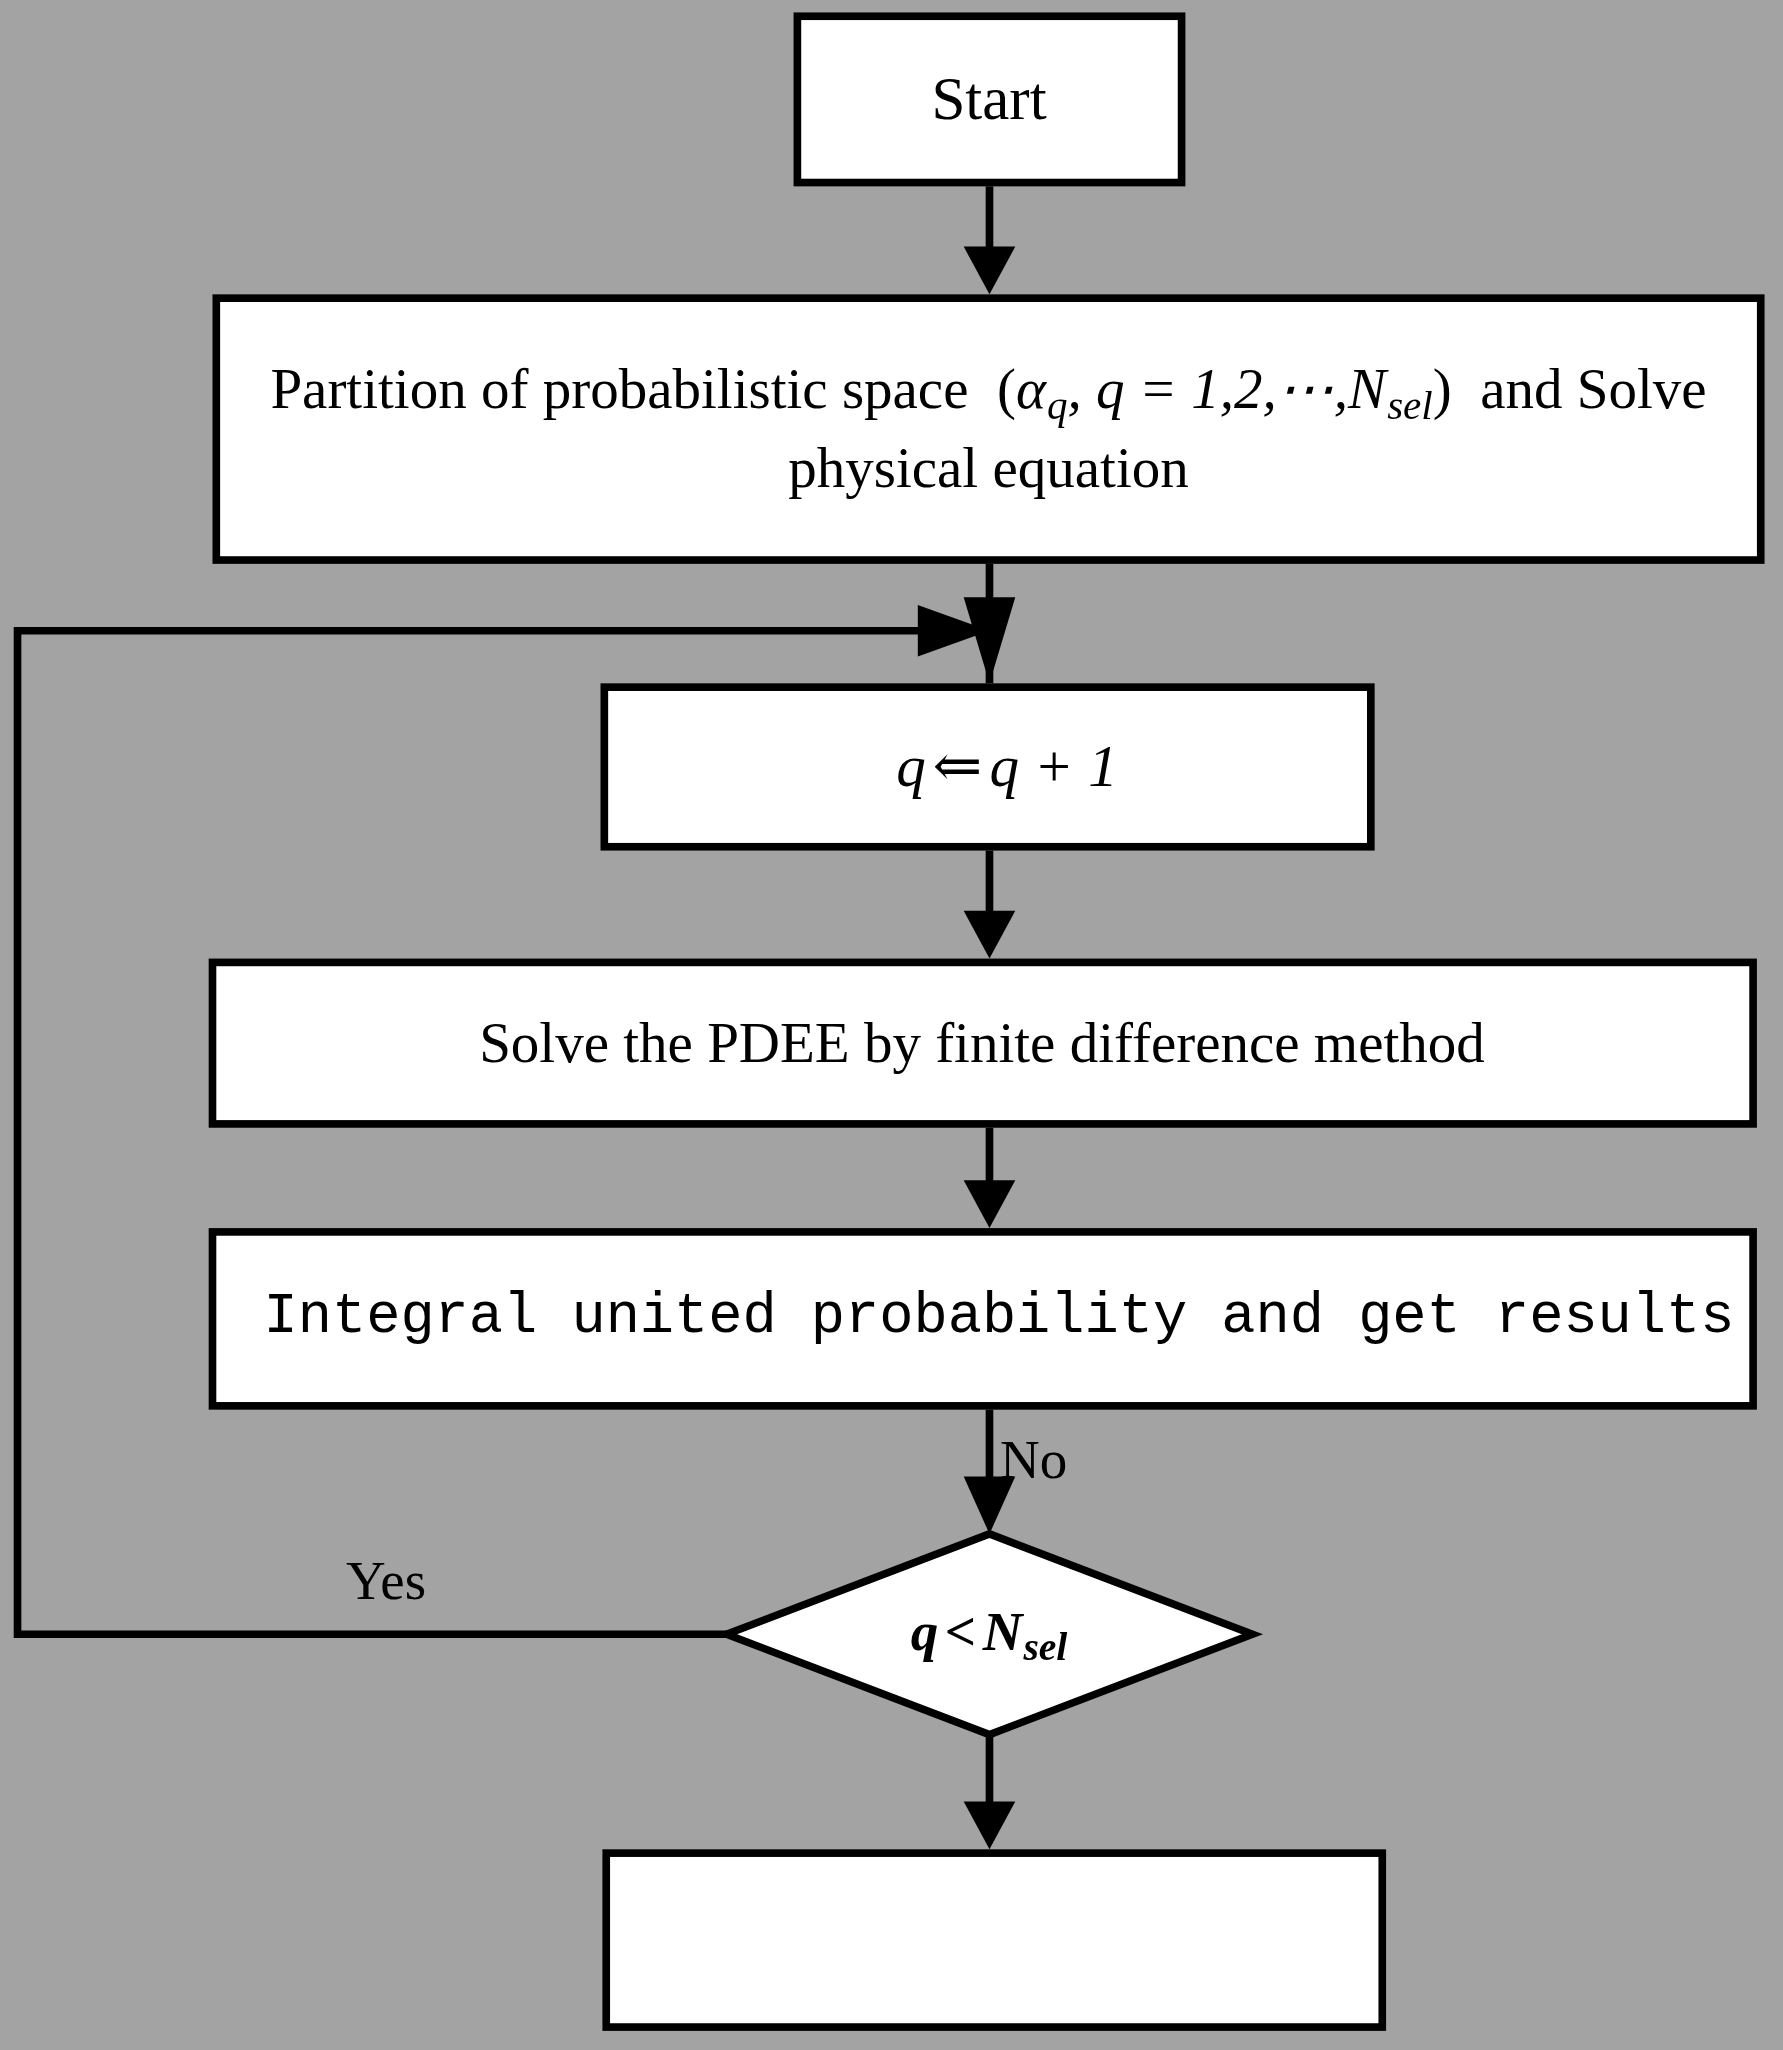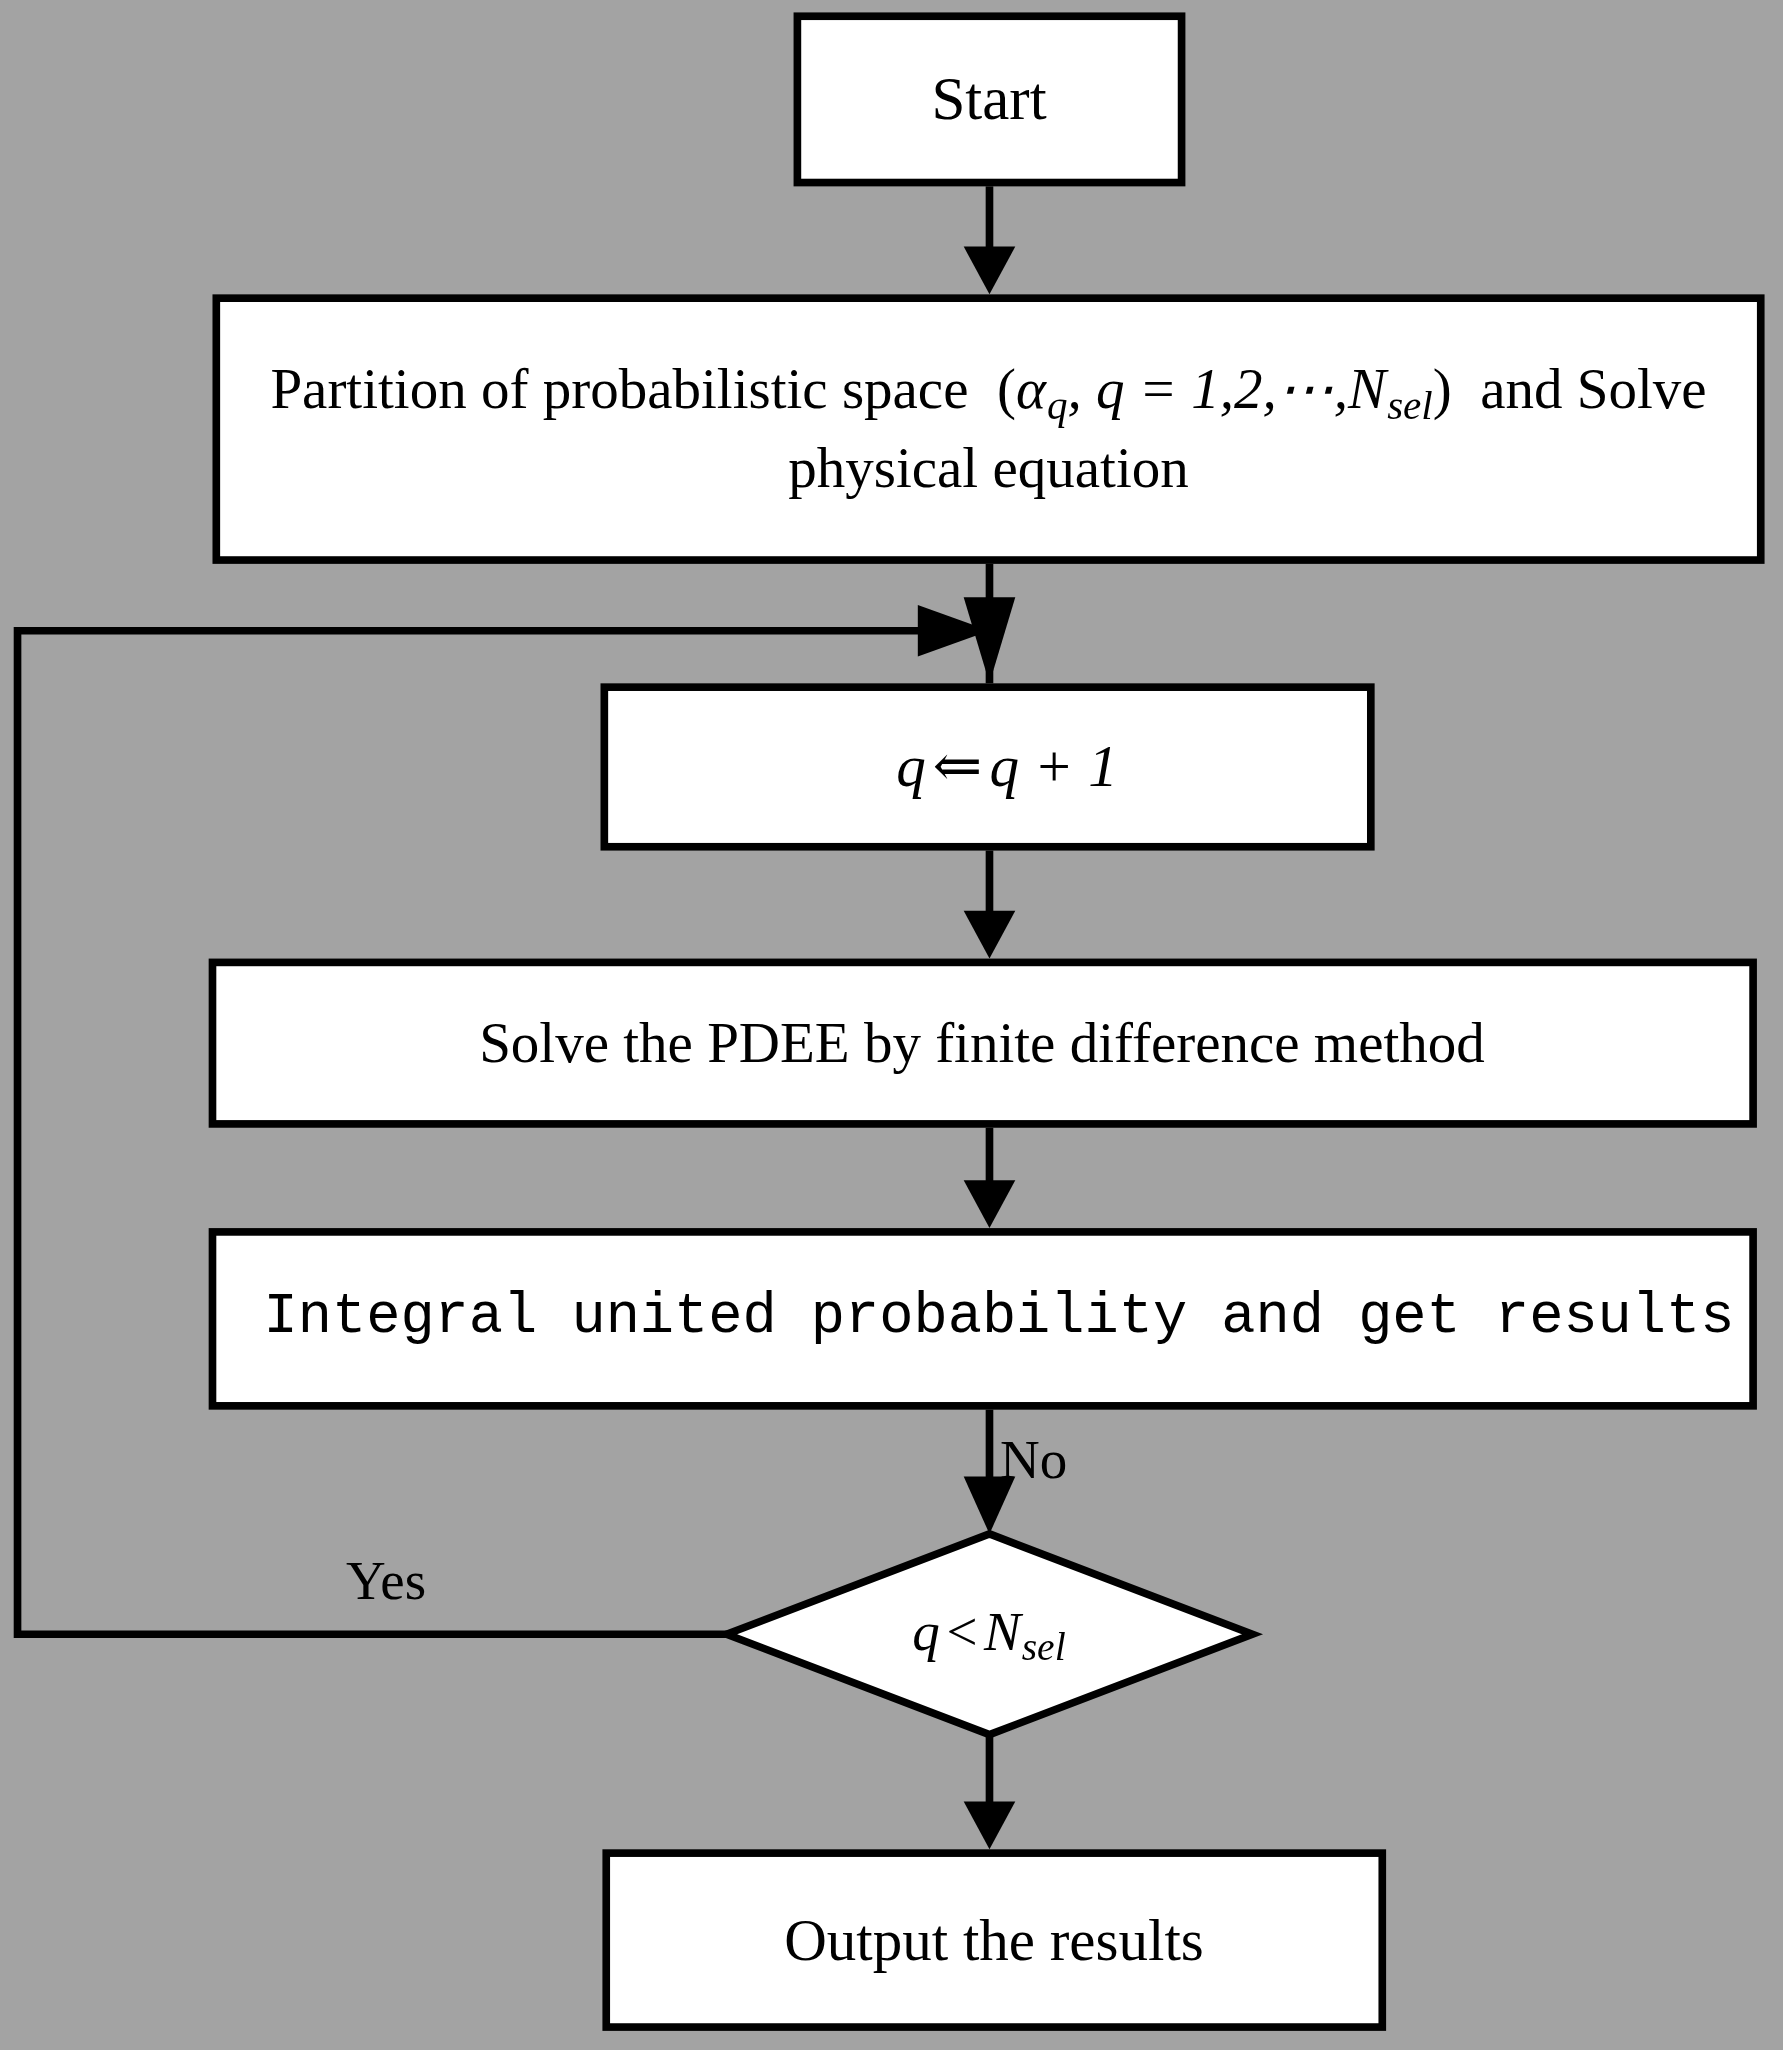--- a/index.html
+++ b/index.html
@@ -56,21 +56,21 @@
     text-align: center;
     color: #000000;
     line-height: 1.28;
     user-select: none;
   }
   .t-start      { left: 793px;  top: 12.4px;   width: 392px;  height: 174px; font-size: 61px; }
   .t-partition  { left: 237px;  top: 294px;  width: 1503px; height: 270px; font-size: 57px; }
   .t-increment  { left: 600px;  top: 683px;  width: 774px;  height: 167px; font-size: 59px; padding-left: 20px; }
   .t-pdee       { left: 229px;  top: 959px; width: 1506px; height: 169px; font-size: 57px; }
   .t-integral   { left: 246px;  top: 1228px; width: 1506px; height: 178px; font-size: 57px; font-family: Liberation Mono, monospace; }
-  .t-decision   { left: 798px;  top: 1582px; width: 382px;  height: 105px; font-size: 55px; }
+  .t-decision   { left: 798px;  top: 1582px; width: 382px;  height: 105px; font-size: 55px; font-weight: bold; }
   .t-output     { left: 602px;  top: 1850px; width: 784px;  height: 182px; font-size: 59px; }
 
   .edge-label {
     position: absolute;
     color: #000000;
     font-size: 55px;
     line-height: 1;
     white-space: nowrap;
     user-select: none;
   }
@@ -171,21 +171,18 @@
   <div class="node-label t-integral">
     <span>Integral united probability and get results</span>
   </div>
 
   <div class="node-label t-decision">
     <span>
       <span class="mi">q</span><span class="mop">&lt;</span><span class="mi">N</span><span class="msub">sel</span>
     </span>
   </div>
 
-  <div class="node-label t-output">
-    <span>Output the results</span>
-  </div>
 
   <div class="edge-label l-no">No</div>
   <div class="edge-label l-yes">Yes</div>
 
 </div>
 
 
 </body></html>

